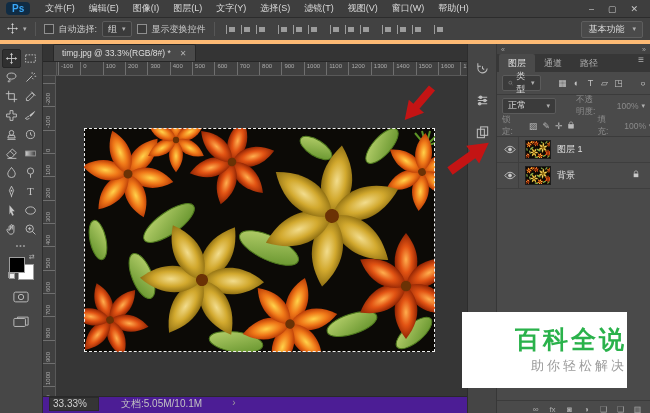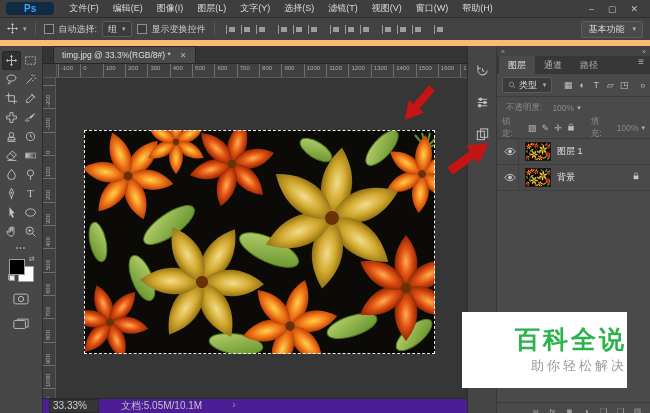--- a/index.html
+++ b/index.html
@@ -1,24 +1,24 @@
 <!DOCTYPE html>
 <html><head>
 <meta charset="utf-8">
 <style>
   html,body{margin:0;padding:0;background:#1e1e1e;}
   .app{position:relative;width:650px;height:413px;background:#434343;overflow:hidden;
        font-family:"Liberation Sans",sans-serif;color:#d0d0d0;}
   
   .menubar{height:17px;background:#3e3e3e;border-bottom:1px solid #2c2c2c;display:flex;align-items:center;padding:0 6px;}
-  .logo{background:#102c44;color:#3aa7f7;font-weight:bold;font-size:10px;padding:1px 18px;border-radius:4px;margin-right:8px;}
+  .logo{background:#102c44;color:#3aa7f7;font-weight:bold;font-size:10px;padding:1px 6px;border-radius:4px;margin-right:8px;}
   .mitem{font-size:9px;color:#d9d9d9;padding:0 7px;cursor:default;}
   .winctl{margin-left:auto;display:flex;gap:14px;font-size:9px;color:#c6c6c6;padding-right:6px;}
   
-  .optionsbar{height:22px;background:#424242;border-bottom:6px solid #fdba74;display:flex;align-items:center;padding:0 7px;gap:5px;font-size:9px;color:#c9c9c9;}
+  .optionsbar{height:22px;background:#424242;border-bottom:4px solid #fdba74;display:flex;align-items:center;padding:0 7px;gap:5px;font-size:9px;color:#c9c9c9;}
   .opt-move svg{stroke:#cfcfcf;fill:none;stroke-width:1.1;}
   .chev{font-size:7px;color:#b0b0b0;}
   .checkbox{width:8px;height:8px;border:1px solid #8f8f8f;background:#3a3a3a;flex:0 0 auto;}
   .dropdown{display:flex;align-items:center;gap:5px;background:#3b3b3b;border:1px solid #5b5b5b;border-radius:2px;height:14px;padding:0 5px;font-size:9px;color:#dcdcdc;}
   .vsep{width:1px;height:14px;background:#565656;margin:0 3px;}
   .al{width:13px;height:11px;position:relative;margin:0 1px;}
   .al::before{content:"";position:absolute;left:2px;top:1px;bottom:1px;width:1px;background:#9c9c9c;}
   .al::after{content:"";position:absolute;left:5px;top:3px;width:6px;height:5px;background:#9c9c9c;}
   .al:nth-child(4),.al:nth-child(7),.al:nth-child(10),.al:nth-child(13){margin-left:8px;}
   .workspace{margin-left:auto;background:#4a4a4a;border:1px solid #5e5e5e;border-radius:2px;height:15px;display:flex;align-items:center;gap:8px;padding:0 6px;font-size:9px;color:#dcdcdc;}
@@ -64,21 +64,21 @@
   .iconstrip{width:28px;background:#454545;border-right:1px solid #373737;display:flex;flex-direction:column;align-items:center;padding-top:14px;gap:12px;flex:0 0 auto;}
   .stripbtn{width:20px;height:20px;display:flex;align-items:center;justify-content:center;}
   .stripbtn svg{stroke:#bdbdbd;fill:none;stroke-width:1.1;}
   .panel{flex:1;display:flex;flex-direction:column;position:relative;min-width:0;}
   .collapser{height:9px;display:flex;justify-content:space-between;align-items:center;font-size:7px;color:#a5a5a5;padding:1px 4px 0;}
   .ptabs{height:18px;background:#373737;display:flex;align-items:flex-start;padding-left:2px;}
   .ptab{font-size:9px;color:#b1b1b1;padding:3px 9px 4px;}
   .ptab:first-child{background:#4a4a4a;color:#e2e2e2;border-radius:2px 2px 0 0;}
   .pmenu{margin-left:auto;color:#b3b3b3;font-size:10px;padding:0 6px 2px;}
   .pbody{flex:1;background:#4a4a4a;display:flex;flex-direction:column;}
-  .prow{display:flex;align-items:center;padding:0 5px;gap:10px;font-size:8.5px;color:#c7c7c7;}
+  .prow{display:flex;align-items:center;padding:0 5px;gap:16px;font-size:8.5px;color:#c7c7c7;}
   .filterrow{height:22px;border-bottom:1px solid #3b3b3b;}
   .filterdd{width:62px;justify-content:flex-start;gap:3px;}
   .filterdd .chev{margin-left:auto;}
   .fic{color:#c3c3c3;font-size:9px;width:12px;text-align:center;}
   .ftoggle{margin-left:auto;color:#f2f2f2;font-size:8px;}
   .blendrow{height:21px;}
   .bmdd{width:62px;justify-content:space-between;}
   .dim{color:#8b8b8b;}
   .valbox{display:flex;align-items:center;gap:3px;color:#8b8b8b;}
   .lockrow{height:20px;border-bottom:1px solid #3b3b3b;}
@@ -504,20 +504,24 @@
 
             <span class="fic">▦</span>
                 <span class="fic">◐</span>
                 <span class="fic">T</span>
                 <span class="fic">▱</span>
                 <span class="fic">◳</span>
               </span>
             <span class="ftoggle">○</span>
           </div>
           <div class="prow blendrow">
+            <span class="dropdown bmdd">
+              <span>正常</span>
+              <span class="chev">▾</span>
+            </span>
             <span class="dim" style="margin-left:4px">不透明度:</span>
             <span class="valbox">
               <span>100%</span>
               <span class="chev">▾</span>
             </span>
           </div>
           <div class="prow lockrow">
             <span class="dim">锁定:</span>
             <span class="lockics">
               <span>▨</span>

